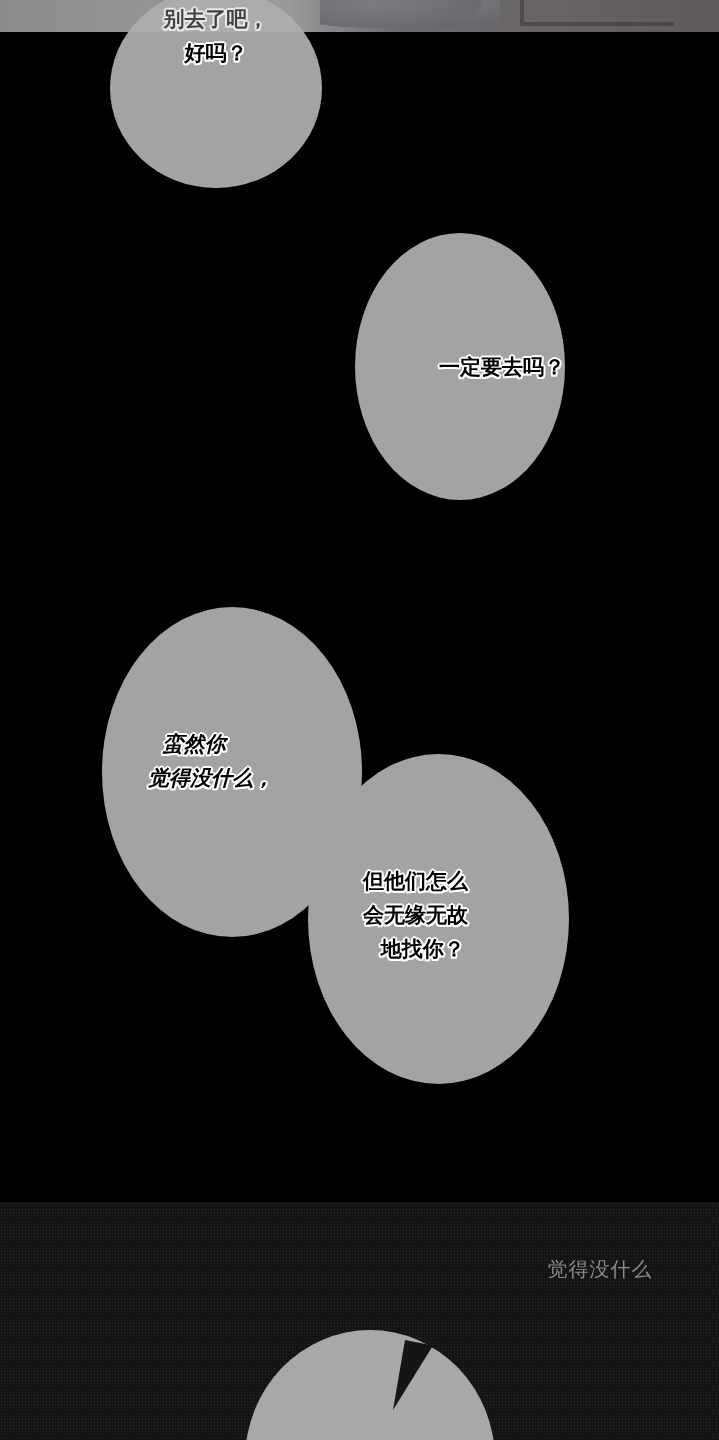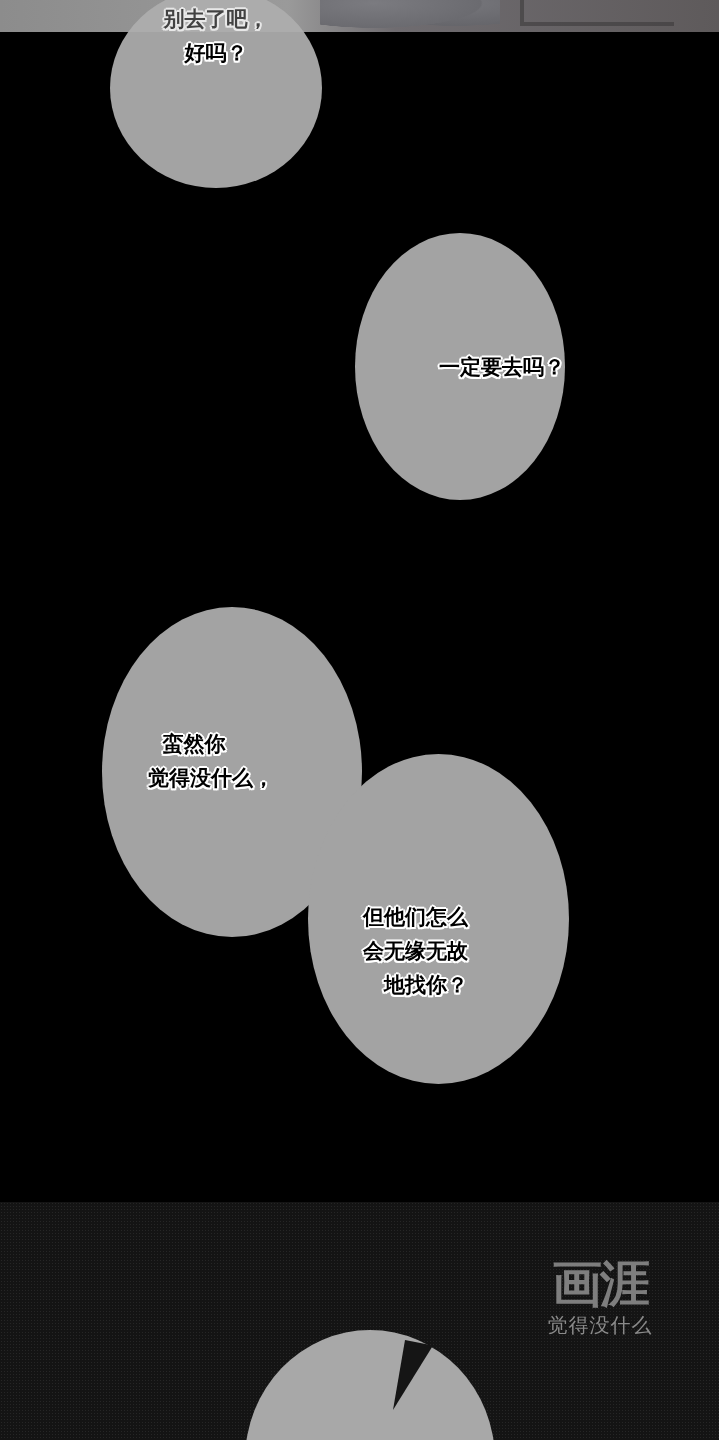--- a/index.html
+++ b/index.html
@@ -39,23 +39,23 @@
   .bubble-text {
     color: #000; font-size: 21px; font-weight: bold; line-height: 34px;
     white-space: pre; letter-spacing: 0px;
     text-shadow: -2px 0 #fff, 2px 0 #fff, 0 -2px #fff, 0 2px #fff,
                  -1.5px -1.5px #fff, 1.5px 1.5px #fff, -1.5px 1.5px #fff, 1.5px -1.5px #fff;
   }
   #b1 { left: 110px; top: -12px; width: 212px; height: 200px; }
   #b1 .bubble-text { position: absolute; top: 14px; left: 0; width: 100%; text-align: center; }
   #b2 { left: 355px; top: 233px; width: 210px; height: 267px; justify-content: flex-end; }
   #b3 { left: 102px; top: 607px; width: 260px; height: 330px; }
-  #b3 .bubble-text { position: absolute; top: 120px; left: 46px; text-align: left; }
+  #b3 .bubble-text { position: absolute; top: 120px; left: 46px; text-align: left; font-style: italic; }
   #b4 { left: 308px; top: 754px; width: 261px; height: 330px; }
-  #b4 .bubble-text { position: absolute; top: 110px; left: 55px; text-align: right; margin-top: 36px; }
+  #b4 .bubble-text { position: absolute; top: 110px; left: 55px; text-align: center; }
   .top-lighten {
     position: absolute; left: 110px; top: 0; width: 212px; height: 32px;
     background: #bdbdbd; opacity: .35;
     clip-path: ellipse(106px 100px at 106px 88px);
     pointer-events: none;
   }
   .bubble-bottom {
     position: absolute; left: 245px; top: 1330px; width: 250px; height: 260px;
     background: #a8a8a8; border-radius: 50%;
   }
@@ -97,18 +97,17 @@
 觉得没什么，</span>
 </div>
 
 <div class="bubble" id="b4">
   <span class="bubble-text">但他们怎么
 会无缘无故
   地找你？</span>
 </div>
 
 <div class="watermark">
-  <div class="wm-logo">画涯</div>
   <div class="wm-sub">觉得没什么</div>
 </div>
 
 <div class="bubble-bottom"></div>
 <div class="crack"></div>
 
 </body></html>

